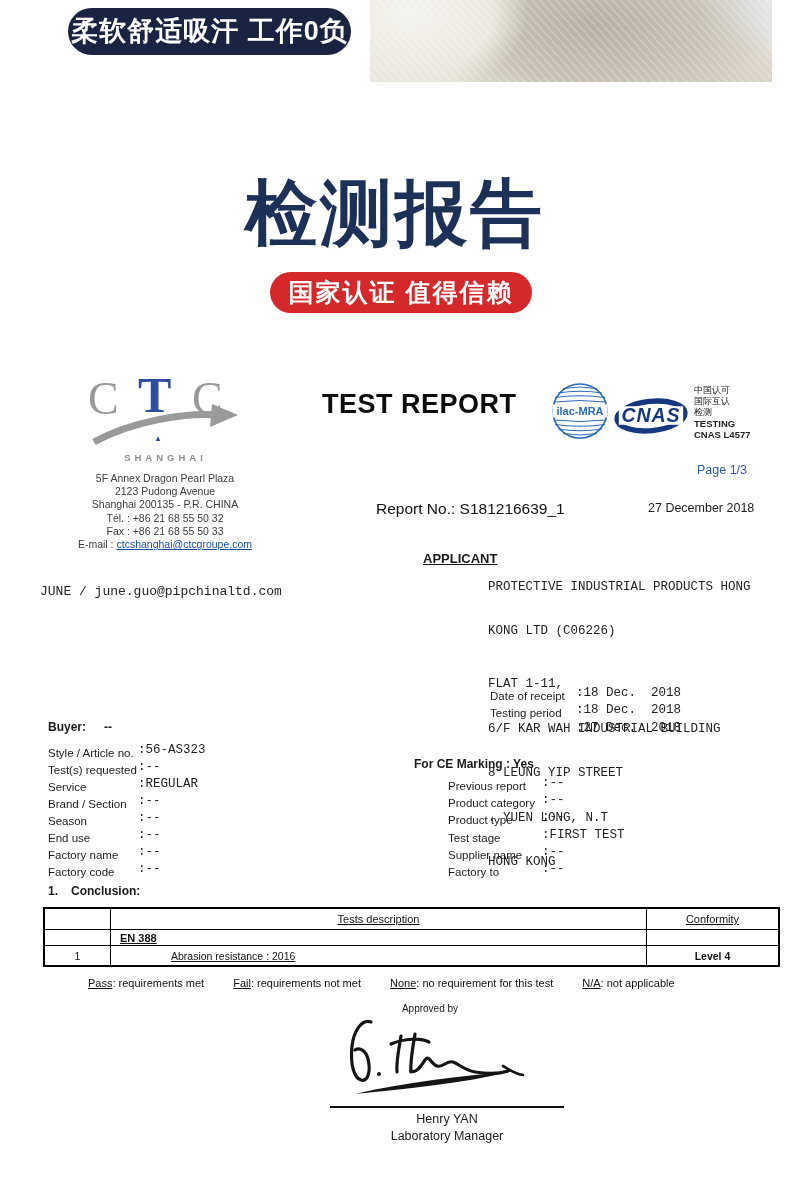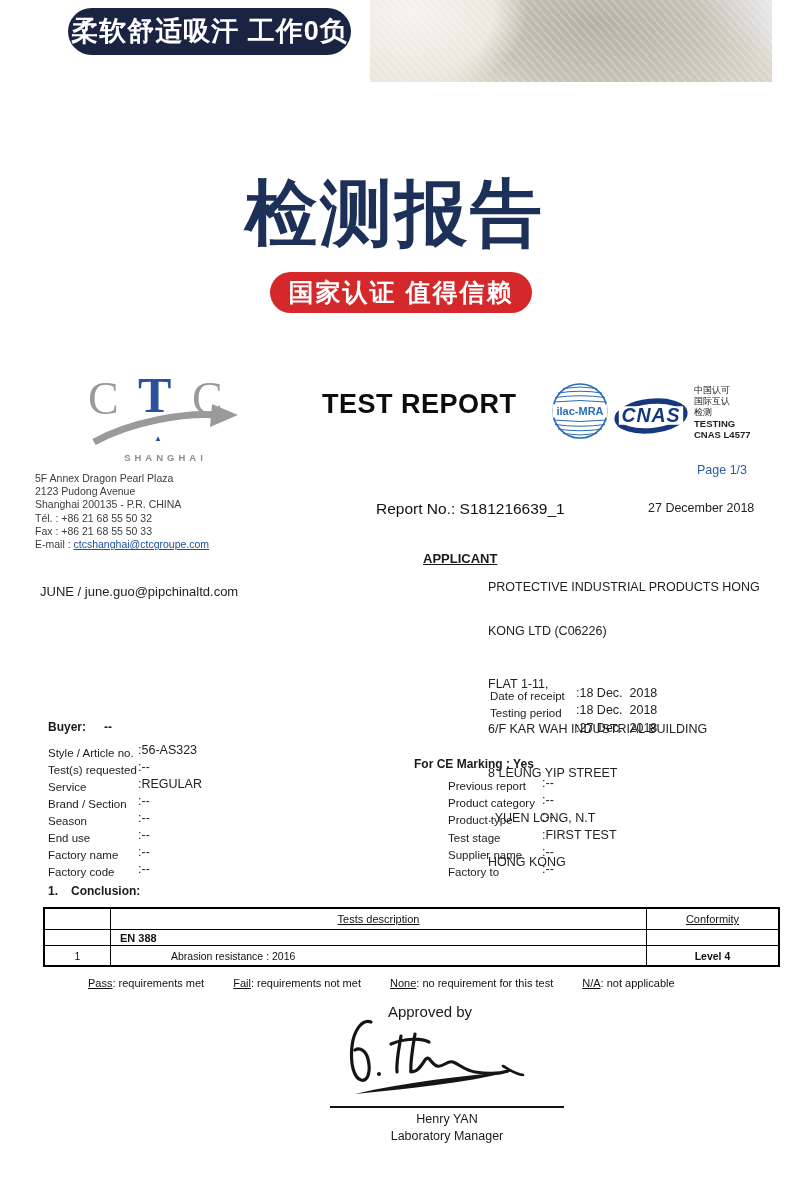--- a/index.html
+++ b/index.html
@@ -27,32 +27,32 @@
               color:#fff;font-size:25px;font-weight:700;letter-spacing:2px;text-align:center;line-height:41px;}
 
   
   .logo-wrap{left:88px;top:376px;width:155px;height:92px;}
   .logo-letter{position:absolute;font-family:"Liberation Serif",serif;color:#9a9a9a;font-size:46px;line-height:46px;}
   .logo-letter.t{color:#2d4f9e;font-weight:700;font-size:50px;top:-4px;}
   .logo-arrow{position:absolute;left:2px;top:26px;}
   .logo-tri{position:absolute;left:66px;top:58px;font-size:8px;color:#2d4f9e;}
   .logo-city{position:absolute;left:0;top:76px;width:155px;text-align:center;color:#8d8d8d;
              font-size:9.5px;font-weight:700;letter-spacing:4px;}
-  .lab-address{left:35px;top:472px;width:260px;text-align:left;font-size:10.5px;line-height:13.2px;color:#3c3c3c;}
+  .lab-address{left:35px;top:472px;width:260px;text-align:center;font-size:10.5px;line-height:13.2px;color:#3c3c3c;}
   .lab-address a{color:#1a4fa0;}
 
   
   .test-report{left:322px;top:389px;font-size:27px;font-weight:700;letter-spacing:.5px;color:#0d0d0d;}
   .acc-text{left:694px;top:385px;font-size:9px;line-height:11px;color:#222;}
   .acc-text .b{font-weight:700;font-size:9.5px;}
   .page-no{left:697px;top:463px;font-size:12.5px;color:#2b5aa7;}
   .report-no{left:376px;top:500px;font-size:15.5px;color:#111;}
   .report-date{left:648px;top:501px;font-size:12.5px;color:#222;}
 
-  .mono{font-family:Liberation Sans, sans-serif;white-space:pre;color:#222;}
+  .mono{font-family:Liberation Mono, monospace;white-space:pre;color:#222;}
 
   
   .app-label{left:423px;top:551px;font-size:13px;font-weight:700;text-decoration:underline;}
   .app-colon{left:492px;top:551px;font-size:11.5px;}
   .app-lines{left:488px;top:550px;font-size:12.5px;line-height:14.8px;}
   .app-lines .grp2{margin-top:9px;}
 
   .contact{left:40px;top:584px;font-size:13px;}
 
   
@@ -75,35 +75,35 @@
   .right-fields .row{height:17.2px;}
   .right-fields .val{left:94px;}
 
   
   .concl-head{left:48px;top:884px;font-size:12px;font-weight:700;}
   .concl-head .txt{margin-left:13px;}
   table.concl{position:absolute;left:43px;top:907px;width:707px;border-collapse:collapse;
               border:2px solid #000;table-layout:fixed;}
   table.concl td{border:1.5px solid #000;padding:0 4px;font-size:11px;color:#111;overflow:hidden;}
   table.concl .c1{width:57px;text-align:center;}
-  table.concl .c2{width:527px;}
+  table.concl .c2{width:527px;text-decoration:underline;}
   table.concl .c3{width:123px;text-align:center;}
   tr.hrow td{height:20px;text-align:center;}
   tr.hrow .u{text-decoration:underline;}
   tr.srow td{height:15px;}
   tr.srow .c2{font-weight:700;padding-left:9px;}
   tr.drow td{height:19px;font-size:10.5px;}
   tr.drow .c2{padding-left:60px;}
   tr.drow .c3{font-weight:700;}
 
   .legend{left:88px;top:977px;display:flex;gap:29px;font-size:11px;color:#111;}
   .legend .t{text-decoration:underline;}
 
   
-  .approved{left:280px;top:1003px;width:300px;text-align:center;font-size:15px;}
+  .approved{left:280px;top:1003px;width:300px;text-align:center;font-size:10px;}
   .sig{left:330px;top:1016px;}
   .sig-line{left:330px;top:1106px;width:234px;height:2px;background:#111;}
   .sig-name{left:330px;top:1112px;width:234px;text-align:center;font-size:12.5px;}
   .sig-role{left:318px;top:1129px;width:258px;text-align:center;font-size:12.5px;}
 </style>
 </head>
 <body>
 
 <div class="page">
 

